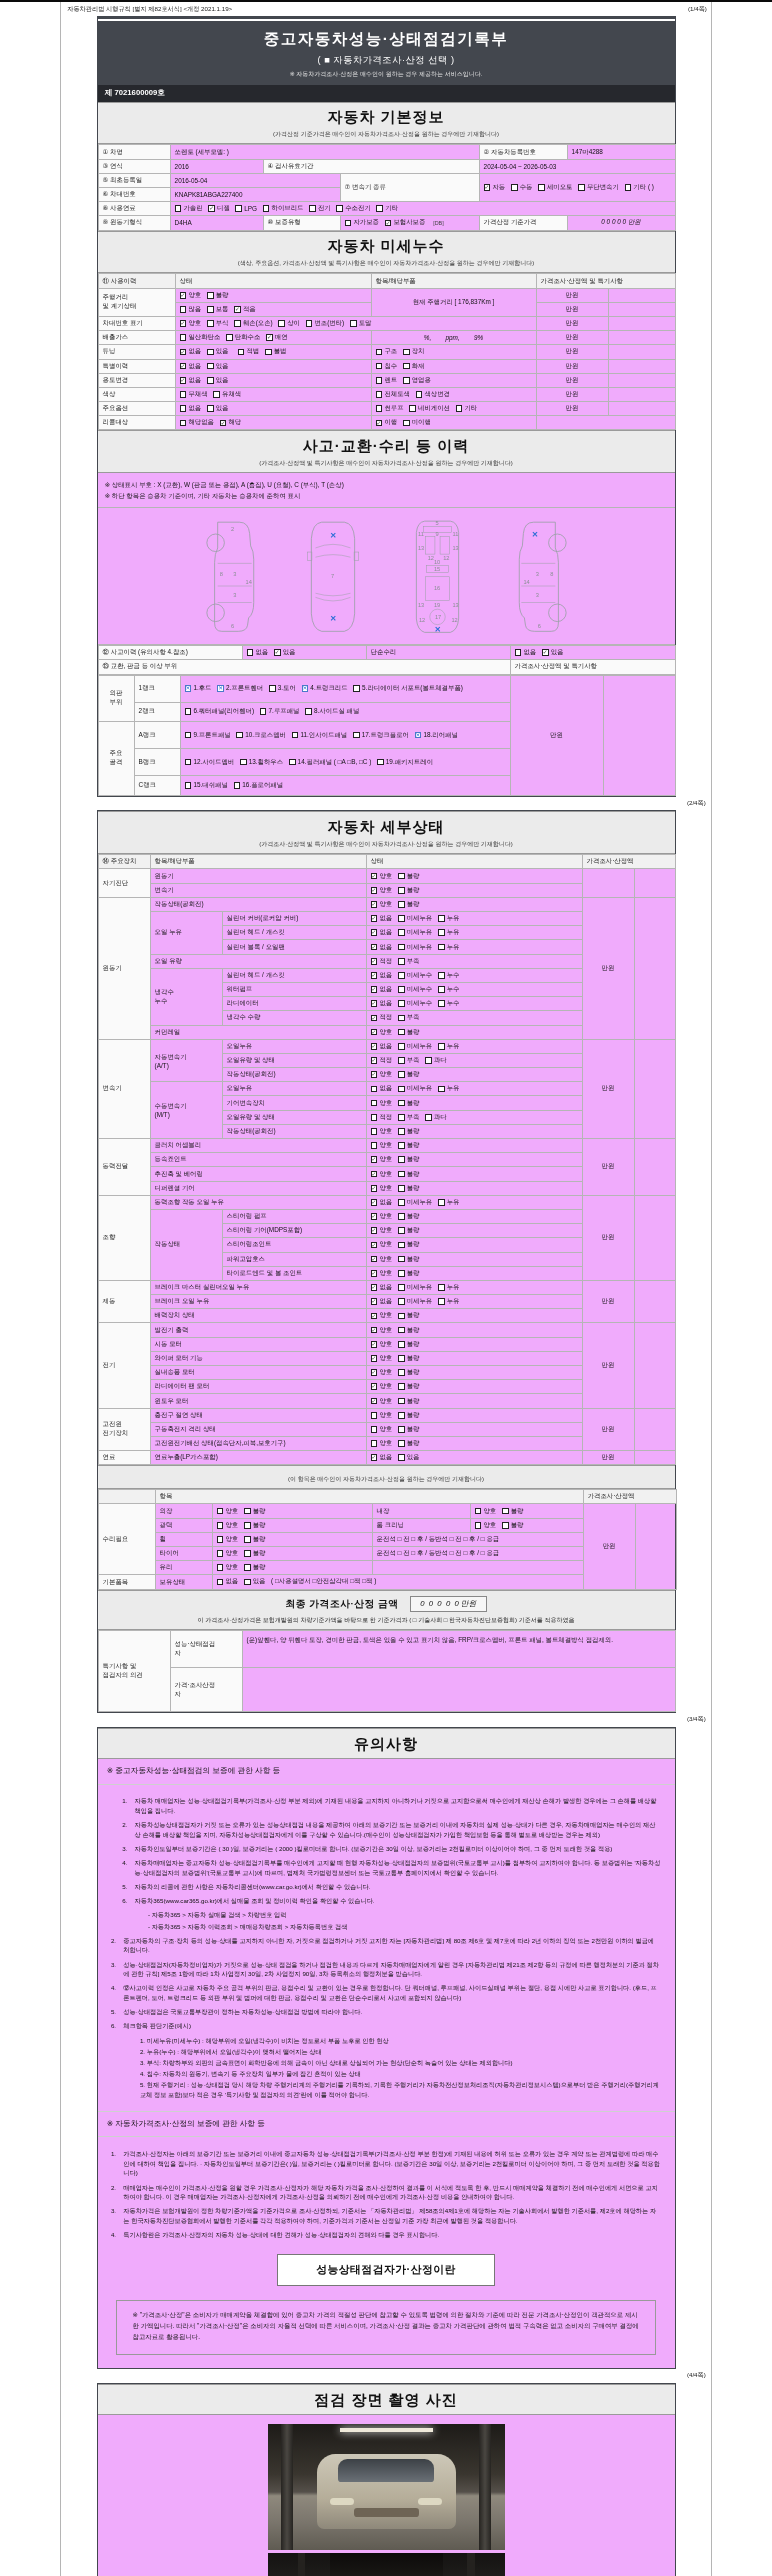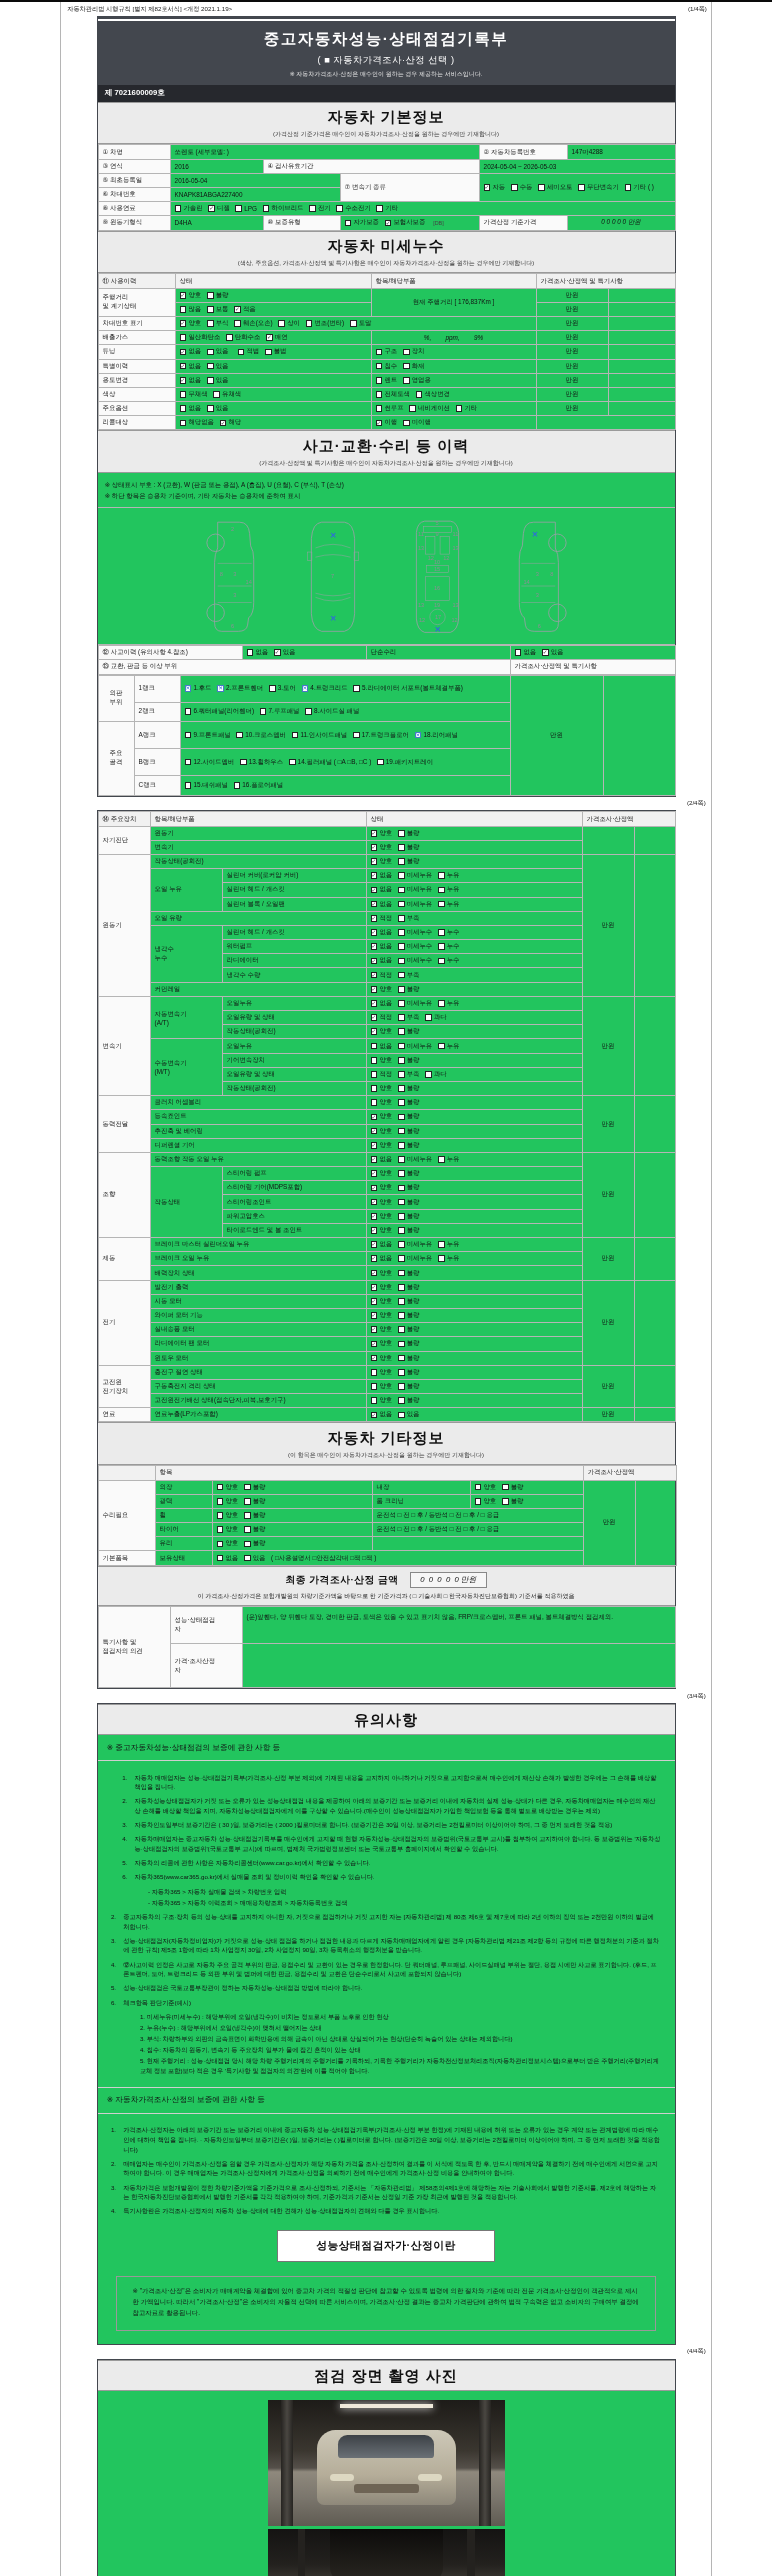--- a/index.html
+++ b/index.html
@@ -1,20 +1,20 @@
 <!DOCTYPE html>
 <html style="font-size:8.2px"><head>
 <meta charset="utf-8">
 <style>
   html,body{margin:0;padding:0;background:#fff;color:#111;font-family:"Liberation Sans","DejaVu Sans",sans-serif;}
   .topbar{height:2.1px;background:#0a0a0a;}
   .docpage{width:650px;margin:0 auto;border-left:0.5px solid #b5b5b5;border-right:0.5px solid #b5b5b5;padding-bottom:3.1px;}
   .toprow{display:flex;justify-content:space-between;font-size:6.2px;padding:3.1px 4.1px 1.5px 6.2px;color:#222;}
   .pagemark{text-align:right;font-size:6.2px;padding:2.1px 5.2px 2.6px 0;color:#222;}
-  .sheet{width:577px;margin:0 auto;border:1.5px solid #43474e;background:#22c55e;}
+  .sheet{width:577px;margin:0 auto;border:1.5px solid #43474e;background:#f0abfc;}
   
   .titleblock{background:#43474e;color:#fff;text-align:center;padding:8.2px 0 6.2px;position:relative;}
   .titleblock:before{content:'';position:absolute;top:2.6px;left:0;right:0;height:1.5px;background:#fff;}
   .t1{font-size:15.5px;font-weight:bold;letter-spacing:1.5px;margin-top:4.1px;}
   .t2{font-size:9.3px;margin-top:4.1px;letter-spacing:0.5px;}
   .t3{font-size:6px;margin-top:3.1px;color:#e8e8e8;}
   .docno{background:#26282d;color:#fff;font-weight:bold;font-size:7.7px;text-align:left;padding:3.1px 7.2px;}
   
   .sechead{background:#ebebeb;text-align:center;padding:5.7px 0 4.6px;border-bottom:0.5px solid #9a9a9a;border-top:0.5px solid #9a9a9a;}
   .sechead .h{font-size:15px;font-weight:bold;letter-spacing:1px;}
@@ -609,20 +609,24 @@
                 <span class="cb"></span>
                 <span>16.플로어패널</span>
               </span></td>
       </tr>
     </tbody>
       </table>
   </div>
   <div class="pagemark">(2/4쪽)</div>
 
   <div class="sheet">
+    <div class="sechead">
+      <div class="h">자동차 세부상태</div>
+      <div class="sub">(가격조사·산정액 및 특기사항은 매수인이 자동차가격조사·산정을 원하는 경우에만 기재합니다)</div>
+    </div>
     <table>
       <colgroup>
           <col style="width:52px">
           <col style="width:72px">
           <col style="width:144px">
           <col style="width:216px">
           <col style="width:52px">
           <col style="width:41px">
         </colgroup>
       <tbody>
@@ -1133,21 +1137,20 @@
                 <span class="cb"></span>
                 <span>있음</span>
               </span></td>
           <td class="price">만원</td>
             <td></td>
           </tr>
     </tbody>
       </table>
 
     <div class="sechead">
-      <div class="h">자동차 기타정보</div>
       <div class="sub">(이 항목은 매수인이 자동차가격조사·산정을 원하는 경우에만 기재합니다)</div>
     </div>
     <table>
       <colgroup>
           <col style="width:57px">
           <col style="width:57px">
           <col style="width:160px">
           <col style="width:98px">
           <col style="width:113px">
           <col style="width:52px">

